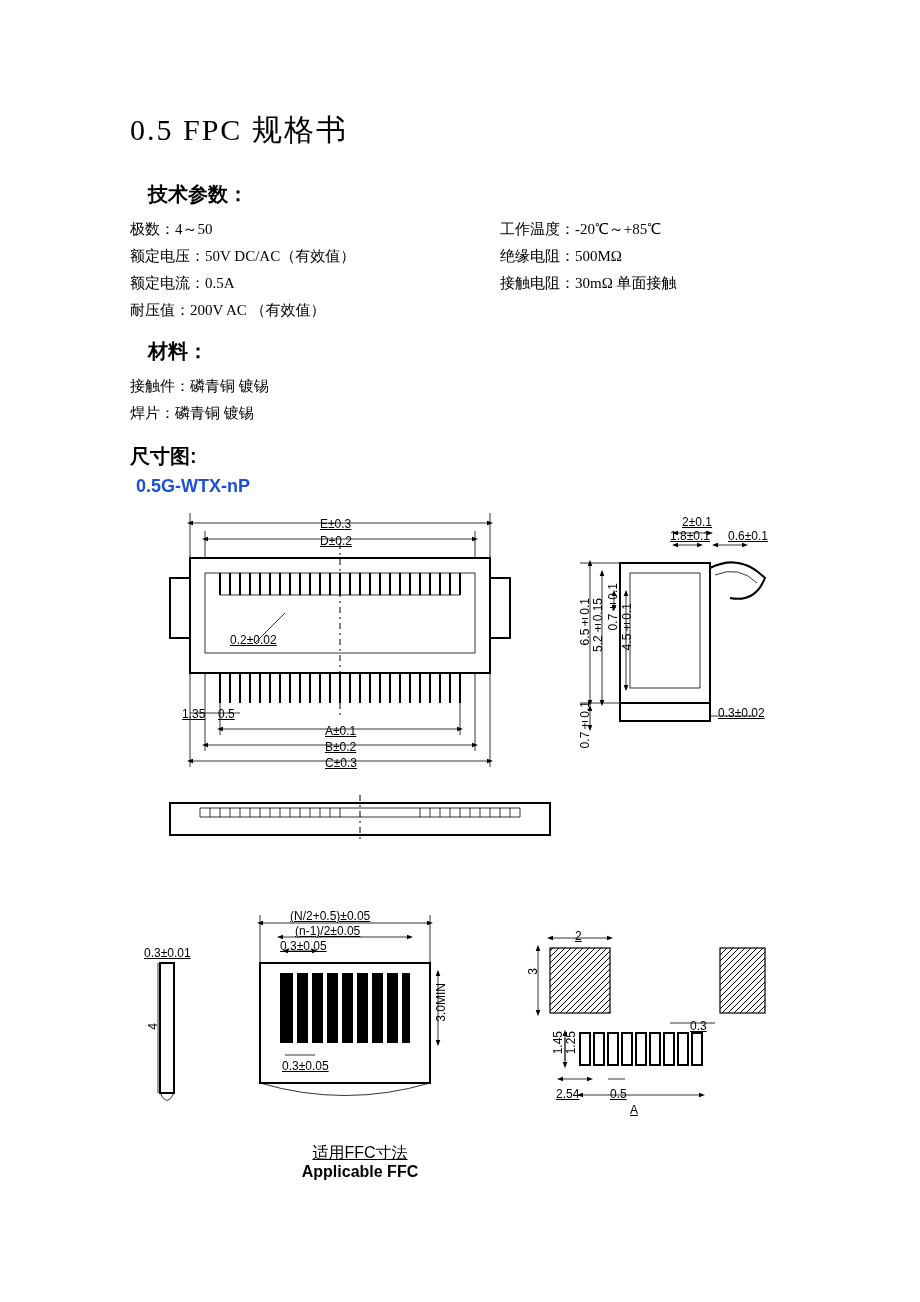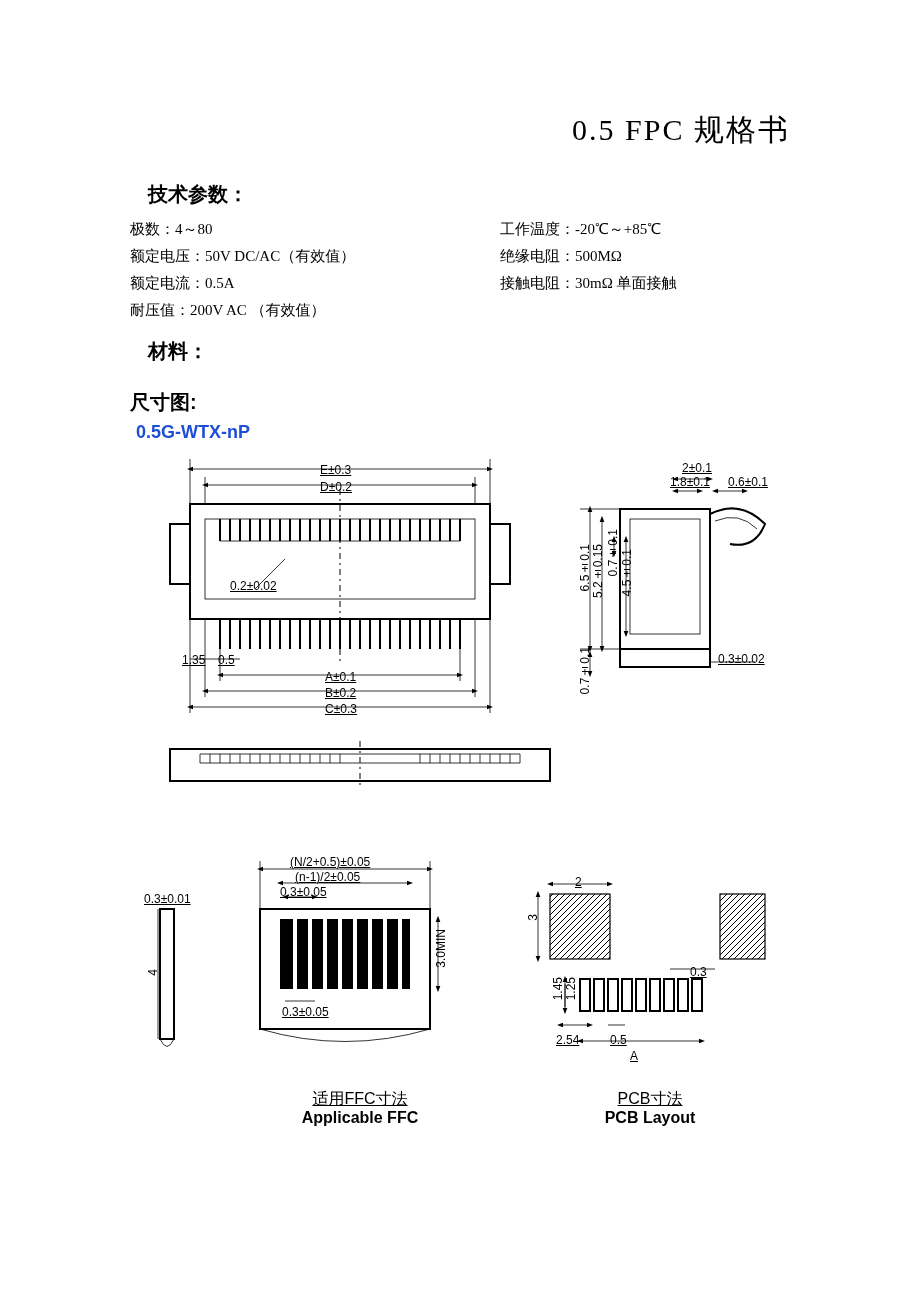--- a/index.html
+++ b/index.html
@@ -10,21 +10,21 @@
     color: #000;
   }
   .page {
     width: 920px;
     height: 1302px;
     box-sizing: border-box;
     padding: 110px 130px 60px 130px;
     position: relative;
   }
   .title {
-    text-align: right;
+    text-align: left;
     font-size: 30px;
     font-weight: normal;
     letter-spacing: 2px;
     margin-bottom: 30px;
   }
   .section-head {
     font-size: 20px;
     font-weight: bold;
     margin: 8px 0 8px 18px;
   }
@@ -76,35 +76,39 @@
 </head>
 <body>
 
 <div class="page">
 
   <div class="title">0.5 FPC 规格书</div>
 
   <div class="section-head">技术参数：</div>
   <div class="two-col">
     <div class="col-l">
-      <div>极数：4～80</div>
+      <div>极数：4～50</div>
       <div>额定电压：50V DC/AC（有效值）</div>
       <div>额定电流：0.5A</div>
       <div>耐压值：200V AC （有效值）</div>
     </div>
     <div class="col-r">
       <div></div>
       <div>工作温度：-20℃～+85℃</div>
       <div>绝缘电阻：500MΩ</div>
       <div>接触电阻：30mΩ  单面接触</div>
     </div>
   </div>
 
   <div class="section-head" style="margin-top:14px">材料：</div>
   <div class="two-col">
+    <div class="col-l">
+      <div>接触件：磷青铜 镀锡</div>
+      <div>焊片：磷青铜 镀锡</div>
+    </div>
   </div>
 
   <div class="dim-head">尺寸图:</div>
   <div class="part-no">0.5G-WTX-nP</div>
 
   <div class="draw-area">
     <svg width="660" height="720" style="position:absolute;left:0;top:0">
       <defs>
         <pattern id="hatch" patternUnits="userSpaceOnUse" width="6" height="6">
           <path d="M-1,1 l2,-2 M0,6 l6,-6 M5,7 l2,-2" stroke="#000" stroke-width="1"></path>
@@ -292,19 +296,15 @@
     <span class="lbl vert" style="left:421px;top:528px">1.45</span>
     <span class="lbl vert" style="left:434px;top:528px">1.25</span>
     <span class="lbl ul" style="left:426px;top:576px">2.54</span>
     <span class="lbl ul" style="left:480px;top:576px">0.5</span>
     <span class="lbl ul" style="left:500px;top:592px">A</span>
 
     <div class="cap" style="left:150px;top:640px;width:160px">
       <div class="zh">适用FFC寸法</div>
       <div class="en">Applicable FFC</div>
     </div>
-    <div class="cap" style="left:440px;top:640px;width:160px">
-      <div class="zh">PCB寸法</div>
-      <div class="en">PCB Layout</div>
-    </div>
   </div>
 
 </div>
 
 </body></html>

